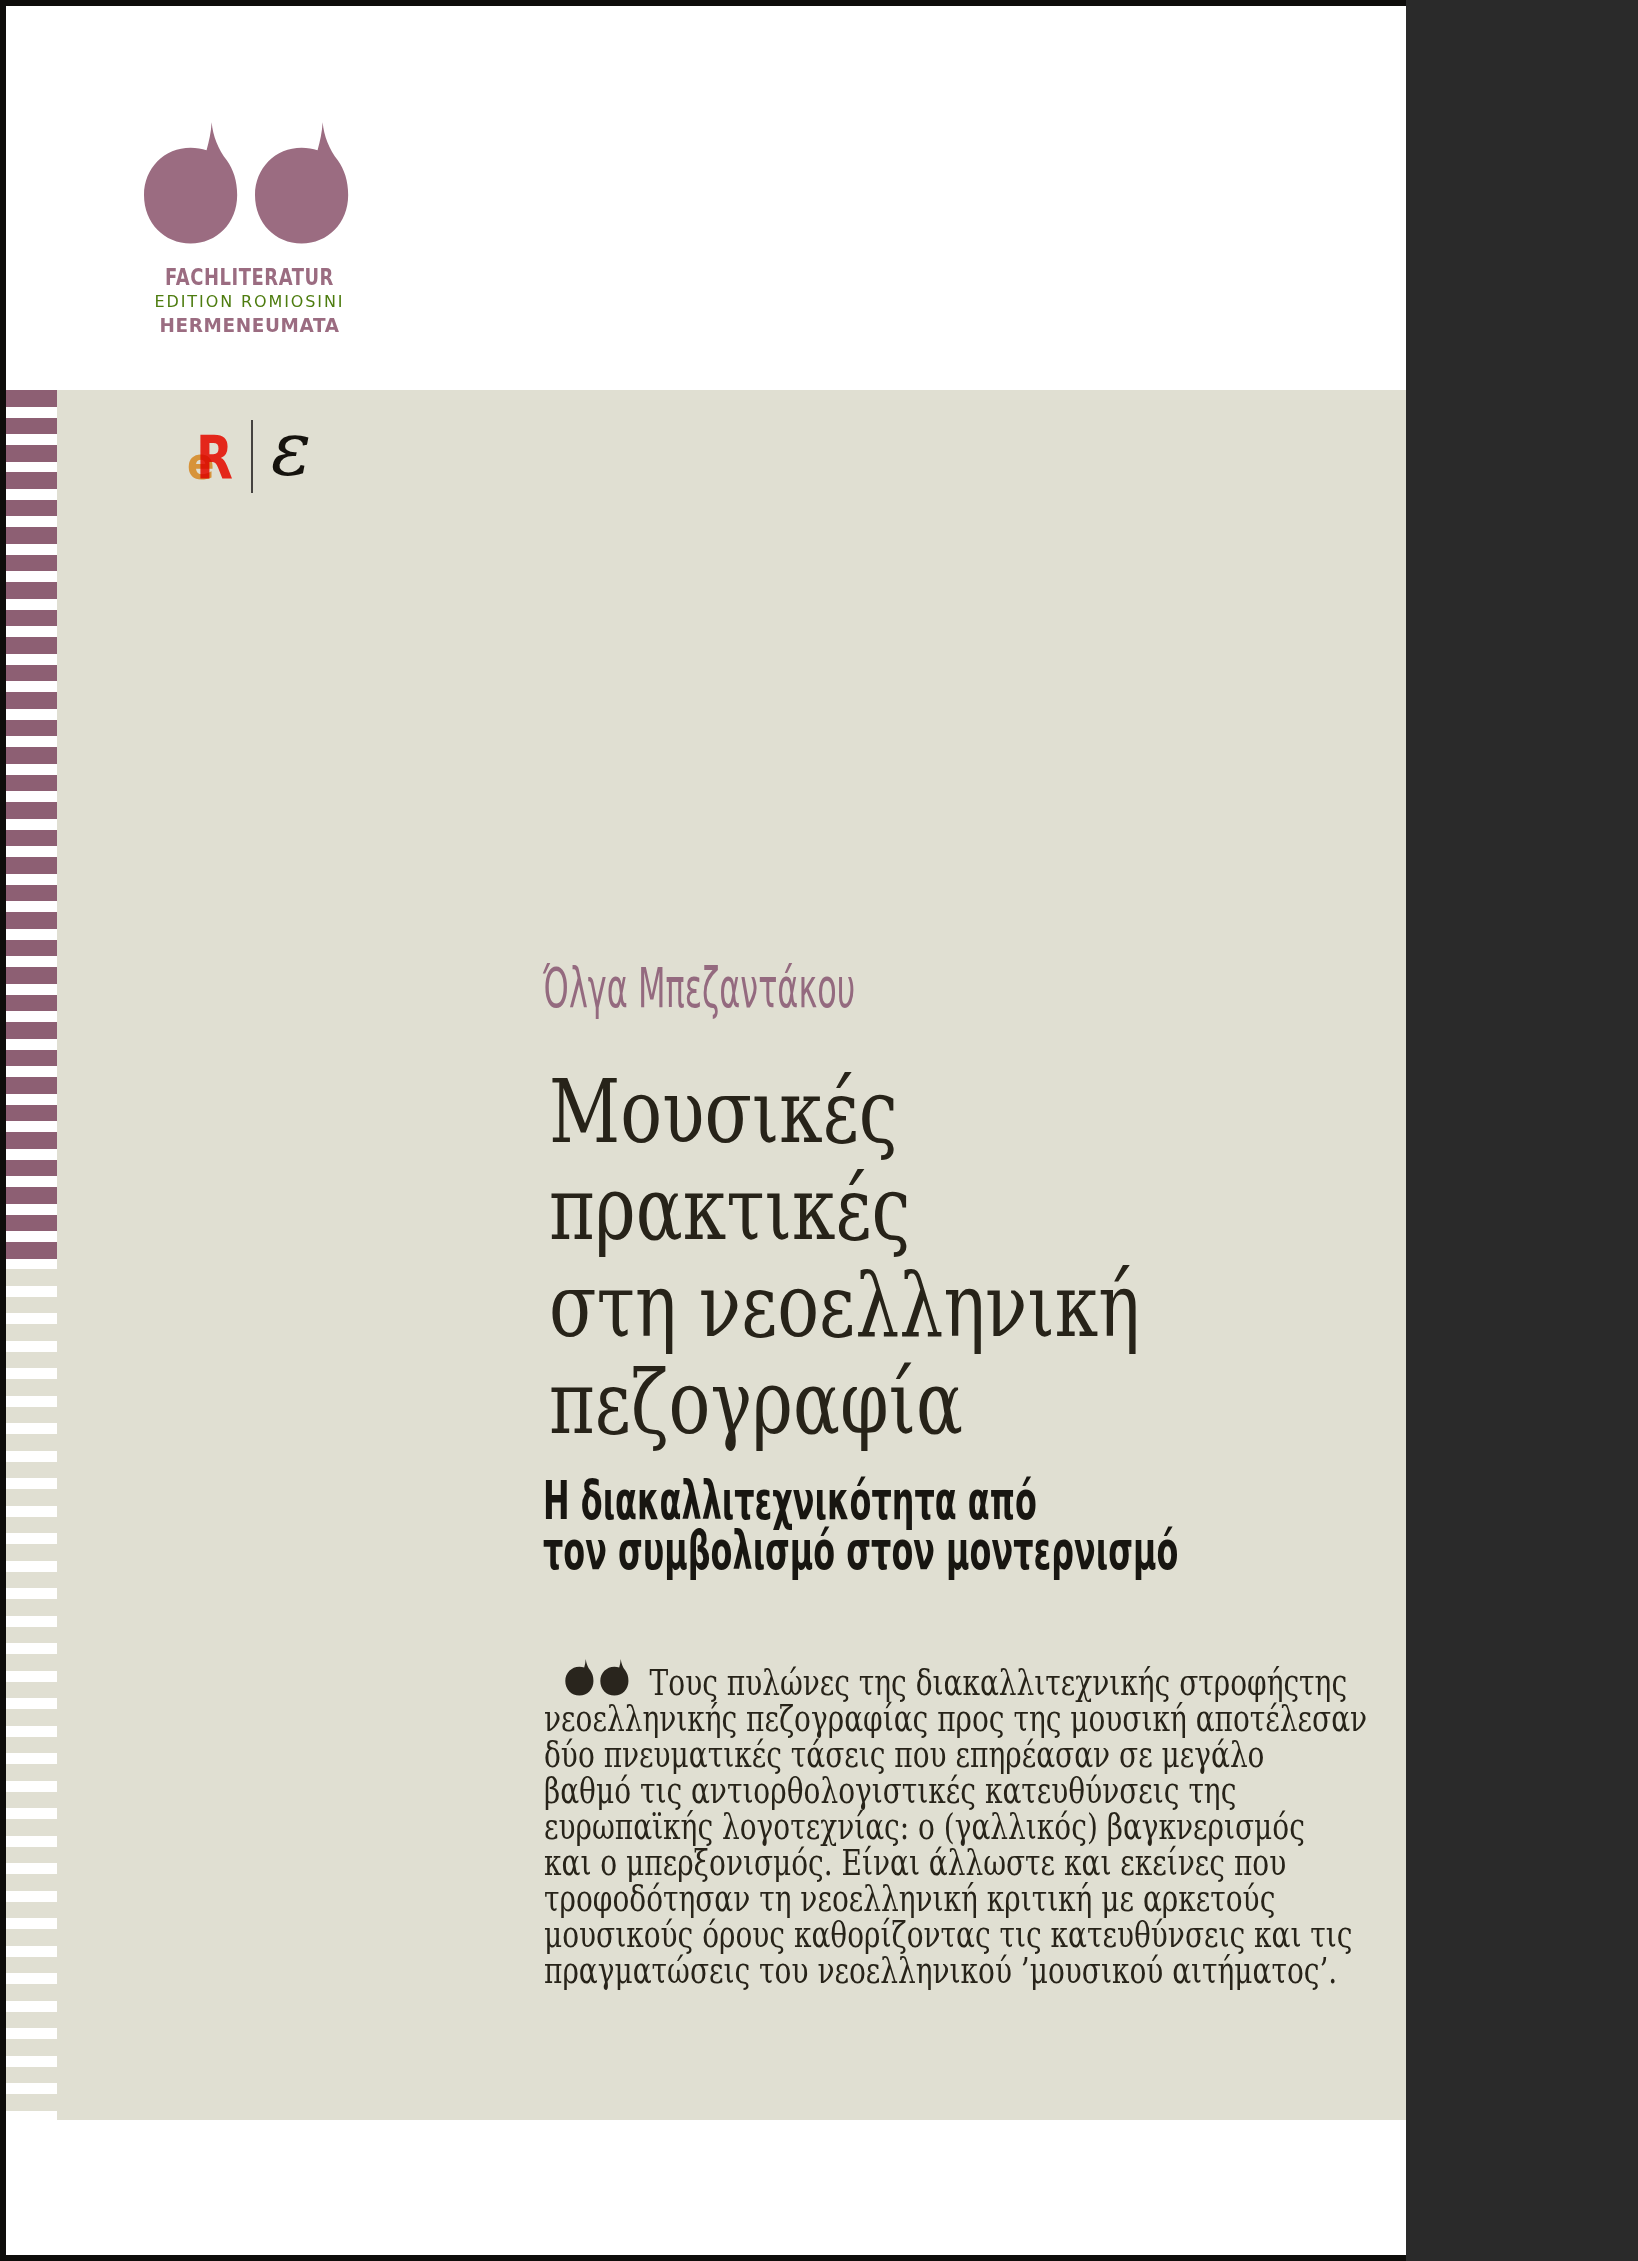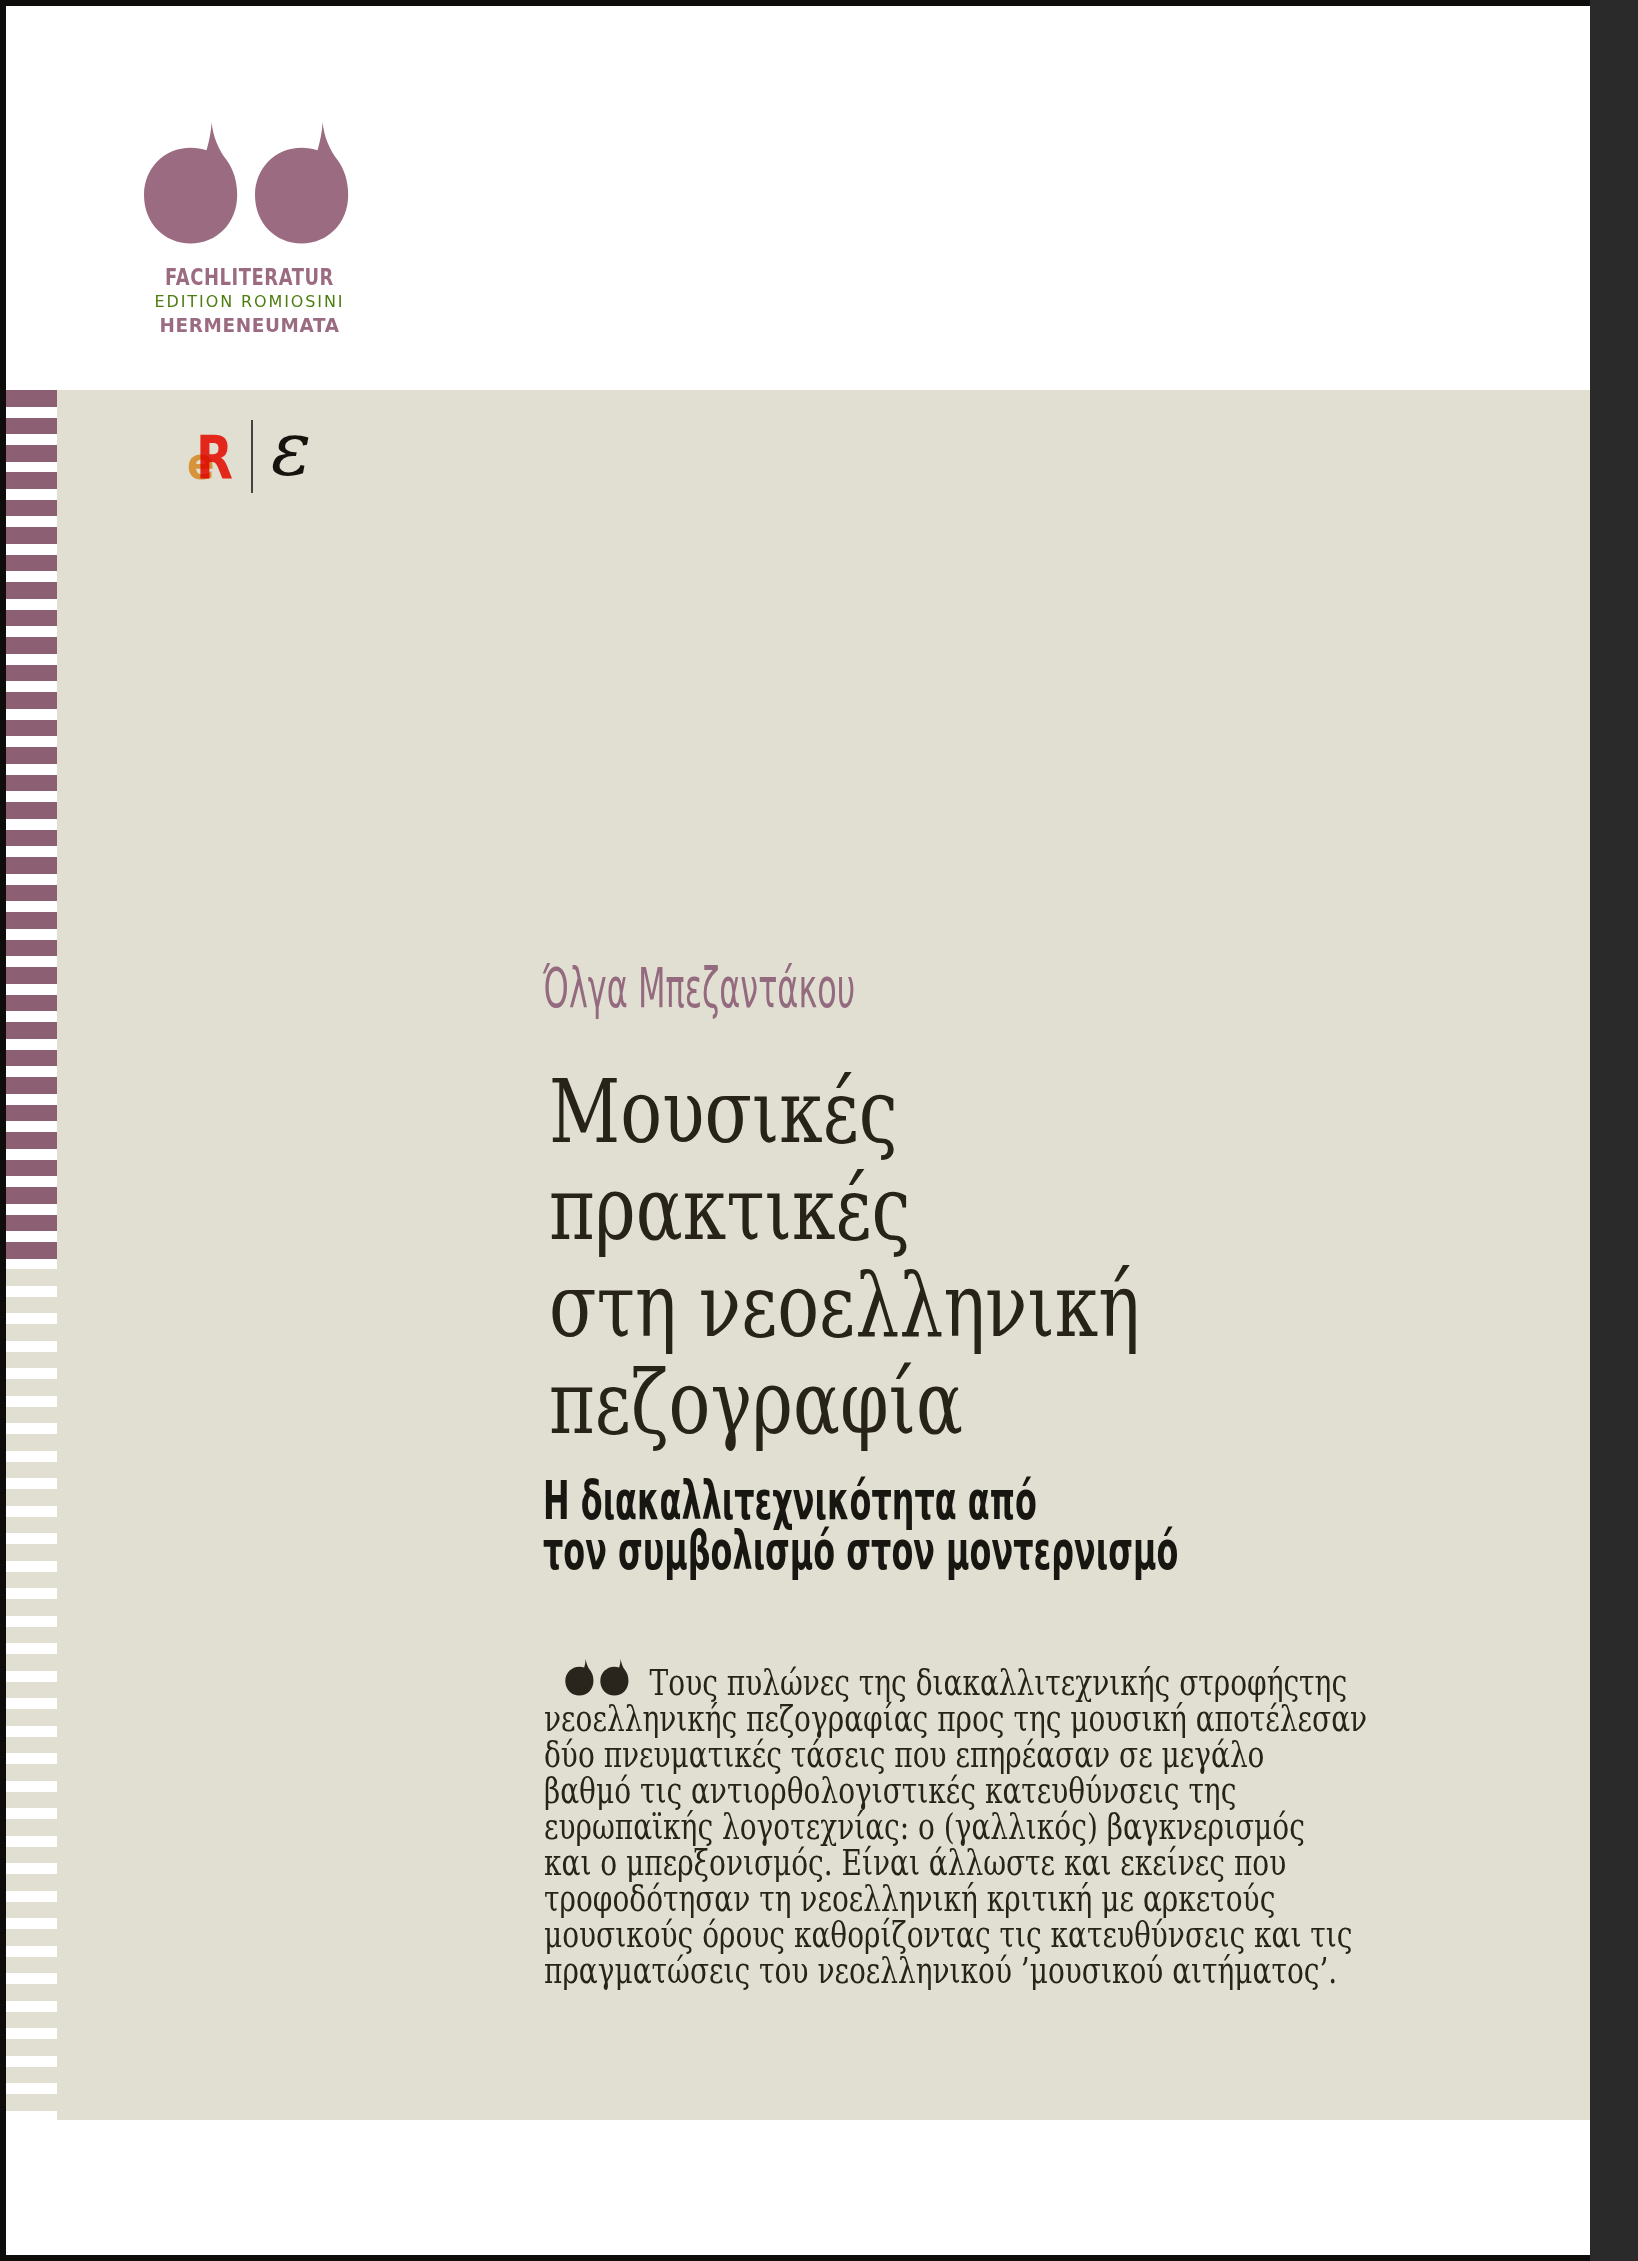--- a/index.html
+++ b/index.html
@@ -1,16 +1,16 @@
 <!DOCTYPE html>
 <html style="font-size:12px"><head>
 <meta charset="utf-8">
 <style>
   html,body{margin:0;padding:0;background:#2a2a2a;}
-  .canvas{position:relative;width:1590px;height:2261px;background:#0e0d0b;overflow:hidden;
+  .canvas{position:relative;width:1406px;height:2261px;background:#0e0d0b;overflow:hidden;
           font-family:"DejaVu Sans",sans-serif;}
   .paper{position:absolute;left:6px;top:6px;width:1626px;height:2249px;background:#ffffff;}
   .abs{position:absolute;}
   .beige-panel{left:57px;top:390px;width:1575px;height:1730px;background:#e0dfd2;}
   .stripes-mauve{left:6px;top:390px;width:51px;height:878px;
     background:repeating-linear-gradient(to bottom,#8d5f73 0 16.5px,#ffffff 16.5px 27.5px);}
   .stripes-beige{left:6px;top:1269px;width:51px;height:852px;
     background:repeating-linear-gradient(to bottom,#e0dfd2 0 16.5px,#ffffff 16.5px 27.5px);}
 
   

